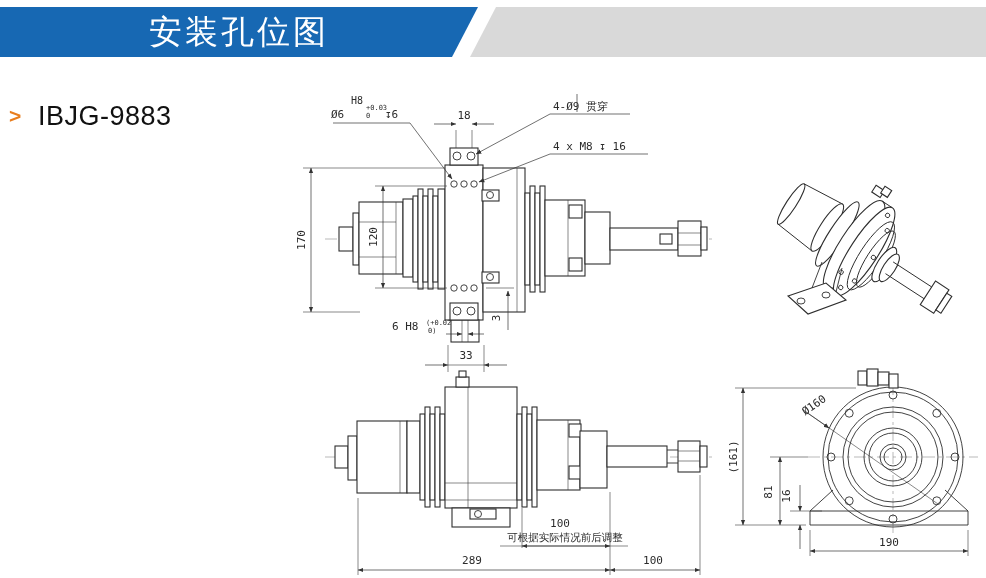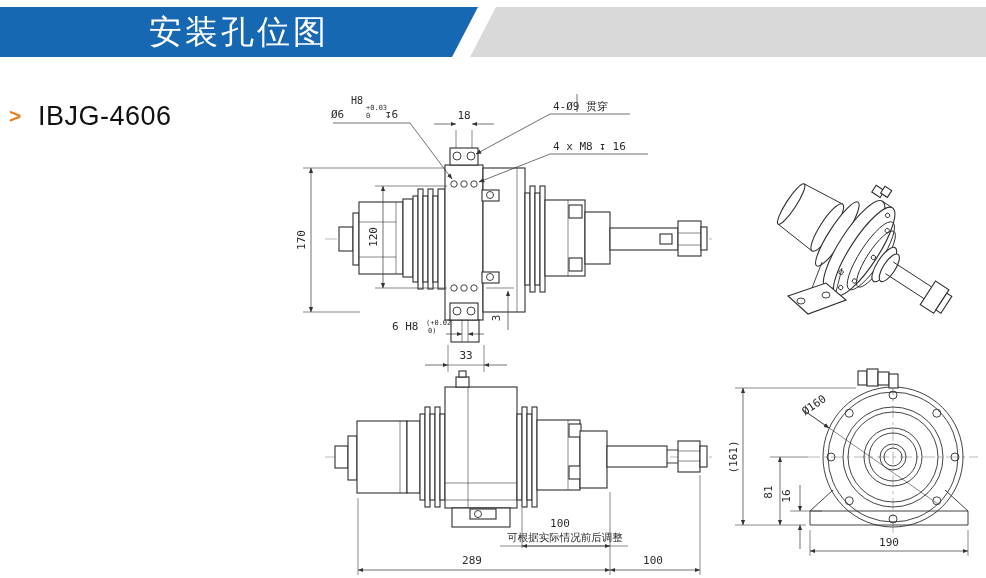--- a/index.html
+++ b/index.html
@@ -30,21 +30,21 @@
 </style>
 </head>
 <body>
 
 <div class="stage">
 
   <div class="banner-blue"></div>
   <div class="banner-gray"></div>
   <div class="banner-title">安装孔位图</div>
   <span class="bullet">&gt;</span>
-  <span class="model">IBJG-4606</span>
+  <span class="model">IBJG-9883</span>
 
   <svg width="986" height="578" viewBox="0 0 986 578">
     <defs>
       <marker id="arr" viewBox="0 0 10 10" refX="9.5" refY="5" markerWidth="8" markerHeight="8" orient="auto-start-reverse">
           <path d="M0,1L10,5L0,9z" fill="#333"></path>
         </marker>
     </defs>
 
     <g>
       <line class="cl" x1="325" y1="239" x2="715" y2="239"></line>

